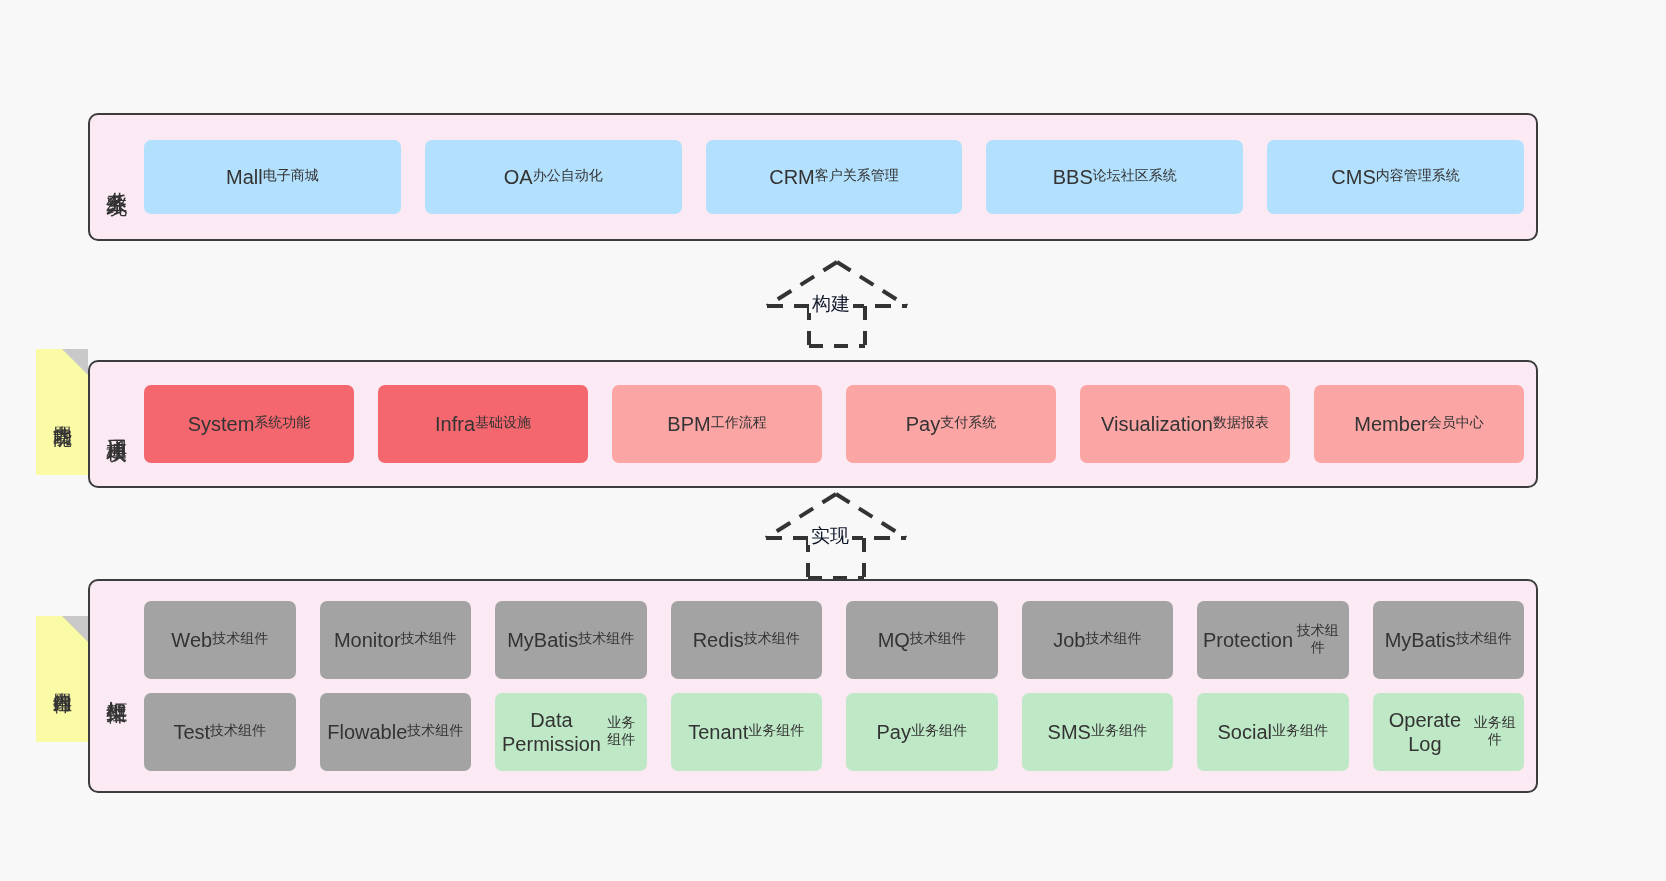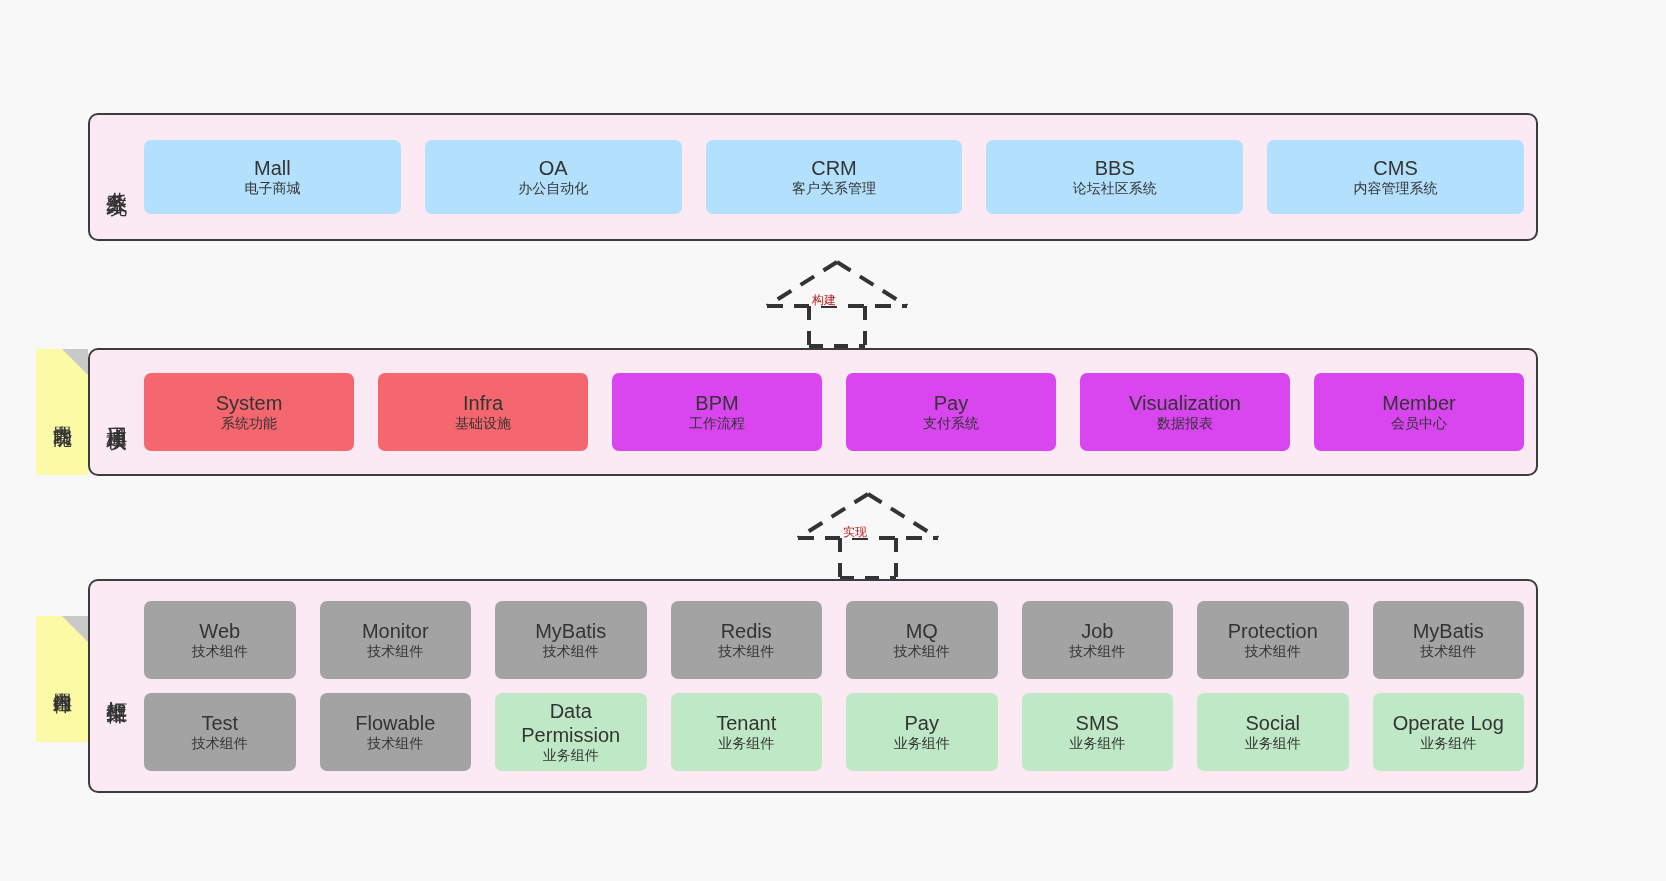--- a/index.html
+++ b/index.html
@@ -60,42 +60,41 @@
     gap: 24px;
   }
   .row + .row { margin-top: 14px; }
 
   
   .card {
     flex: 1 1 0;
     box-sizing: border-box;
     border-radius: 7px;
     display: flex;
-    flex-direction: column;
     align-items: center;
     justify-content: center;
     text-align: center;
     color: #333333;
     line-height: 1.22;
     padding: 0 6px;
   }
   .card .t-en { font-size: 20px; }
   .card .t-cn { font-size: 14px; font-family: Liberation Mono, monospace; }
 
   .card.blue  { background: #b3e0fc; }
   .card.red   { background: #f4676e; }
-  .card.pink  { background: #d946ef; }
+  .card.pink  { background: #fca5a5; }
   .card.green { background: #a3a3a3; }
   .card.lgreen{ background: #bfe8c6; }
 
   
   #layer-business { left: 88px;  top: 113px; width: 1450px; height: 128px; }
   #layer-business .row { height: 74px; }
 
-  #layer-modules  { left: 88px;  top: 348px; width: 1450px; height: 128px; }
+  #layer-modules  { left: 88px;  top: 360px; width: 1450px; height: 128px; }
   #layer-modules .row { height: 78px; }
 
   #layer-framework{ left: 88px;  top: 579px; width: 1450px; height: 214px; }
   #layer-framework .row { height: 78px; }
 
   
   .note {
     position: absolute;
     box-sizing: border-box;
     background: #fbfba6;
@@ -119,30 +118,30 @@
     border-left: 26px solid transparent;
   }
   #note-functions  { left: 36px; top: 349px; width: 52px; height: 126px; }
   #note-components { left: 36px; top: 616px; width: 52px; height: 126px; }
 
   
   .connector { position: absolute; }
   .connector svg { display: block; overflow: visible; }
   .connector .clabel {
     position: absolute;
-    font-size: 12px;
-    color: #b91c1c;
+    font-size: 19px;
+    color: #0f172a;
     background: #f8f8f8;
     padding: 0 3px;
     white-space: nowrap;
     line-height: 1;
   }
   #connector-build      { left: 747px; top: 258px; width: 180px; height: 90px; }
   #connector-build .clabel    { left: 62px; top: 36px; }
-  #connector-implement  { left: 778px; top: 490px; width: 180px; height: 90px; }
+  #connector-implement  { left: 746px; top: 490px; width: 180px; height: 90px; }
   #connector-implement .clabel{ left: 62px; top: 36px; }
 </style>
 </head>
 <body>
 
 <div id="stage">
 
   <div class="layer" id="layer-business">
     <div class="layer-title">业务系统</div>
     <div class="layer-body">

